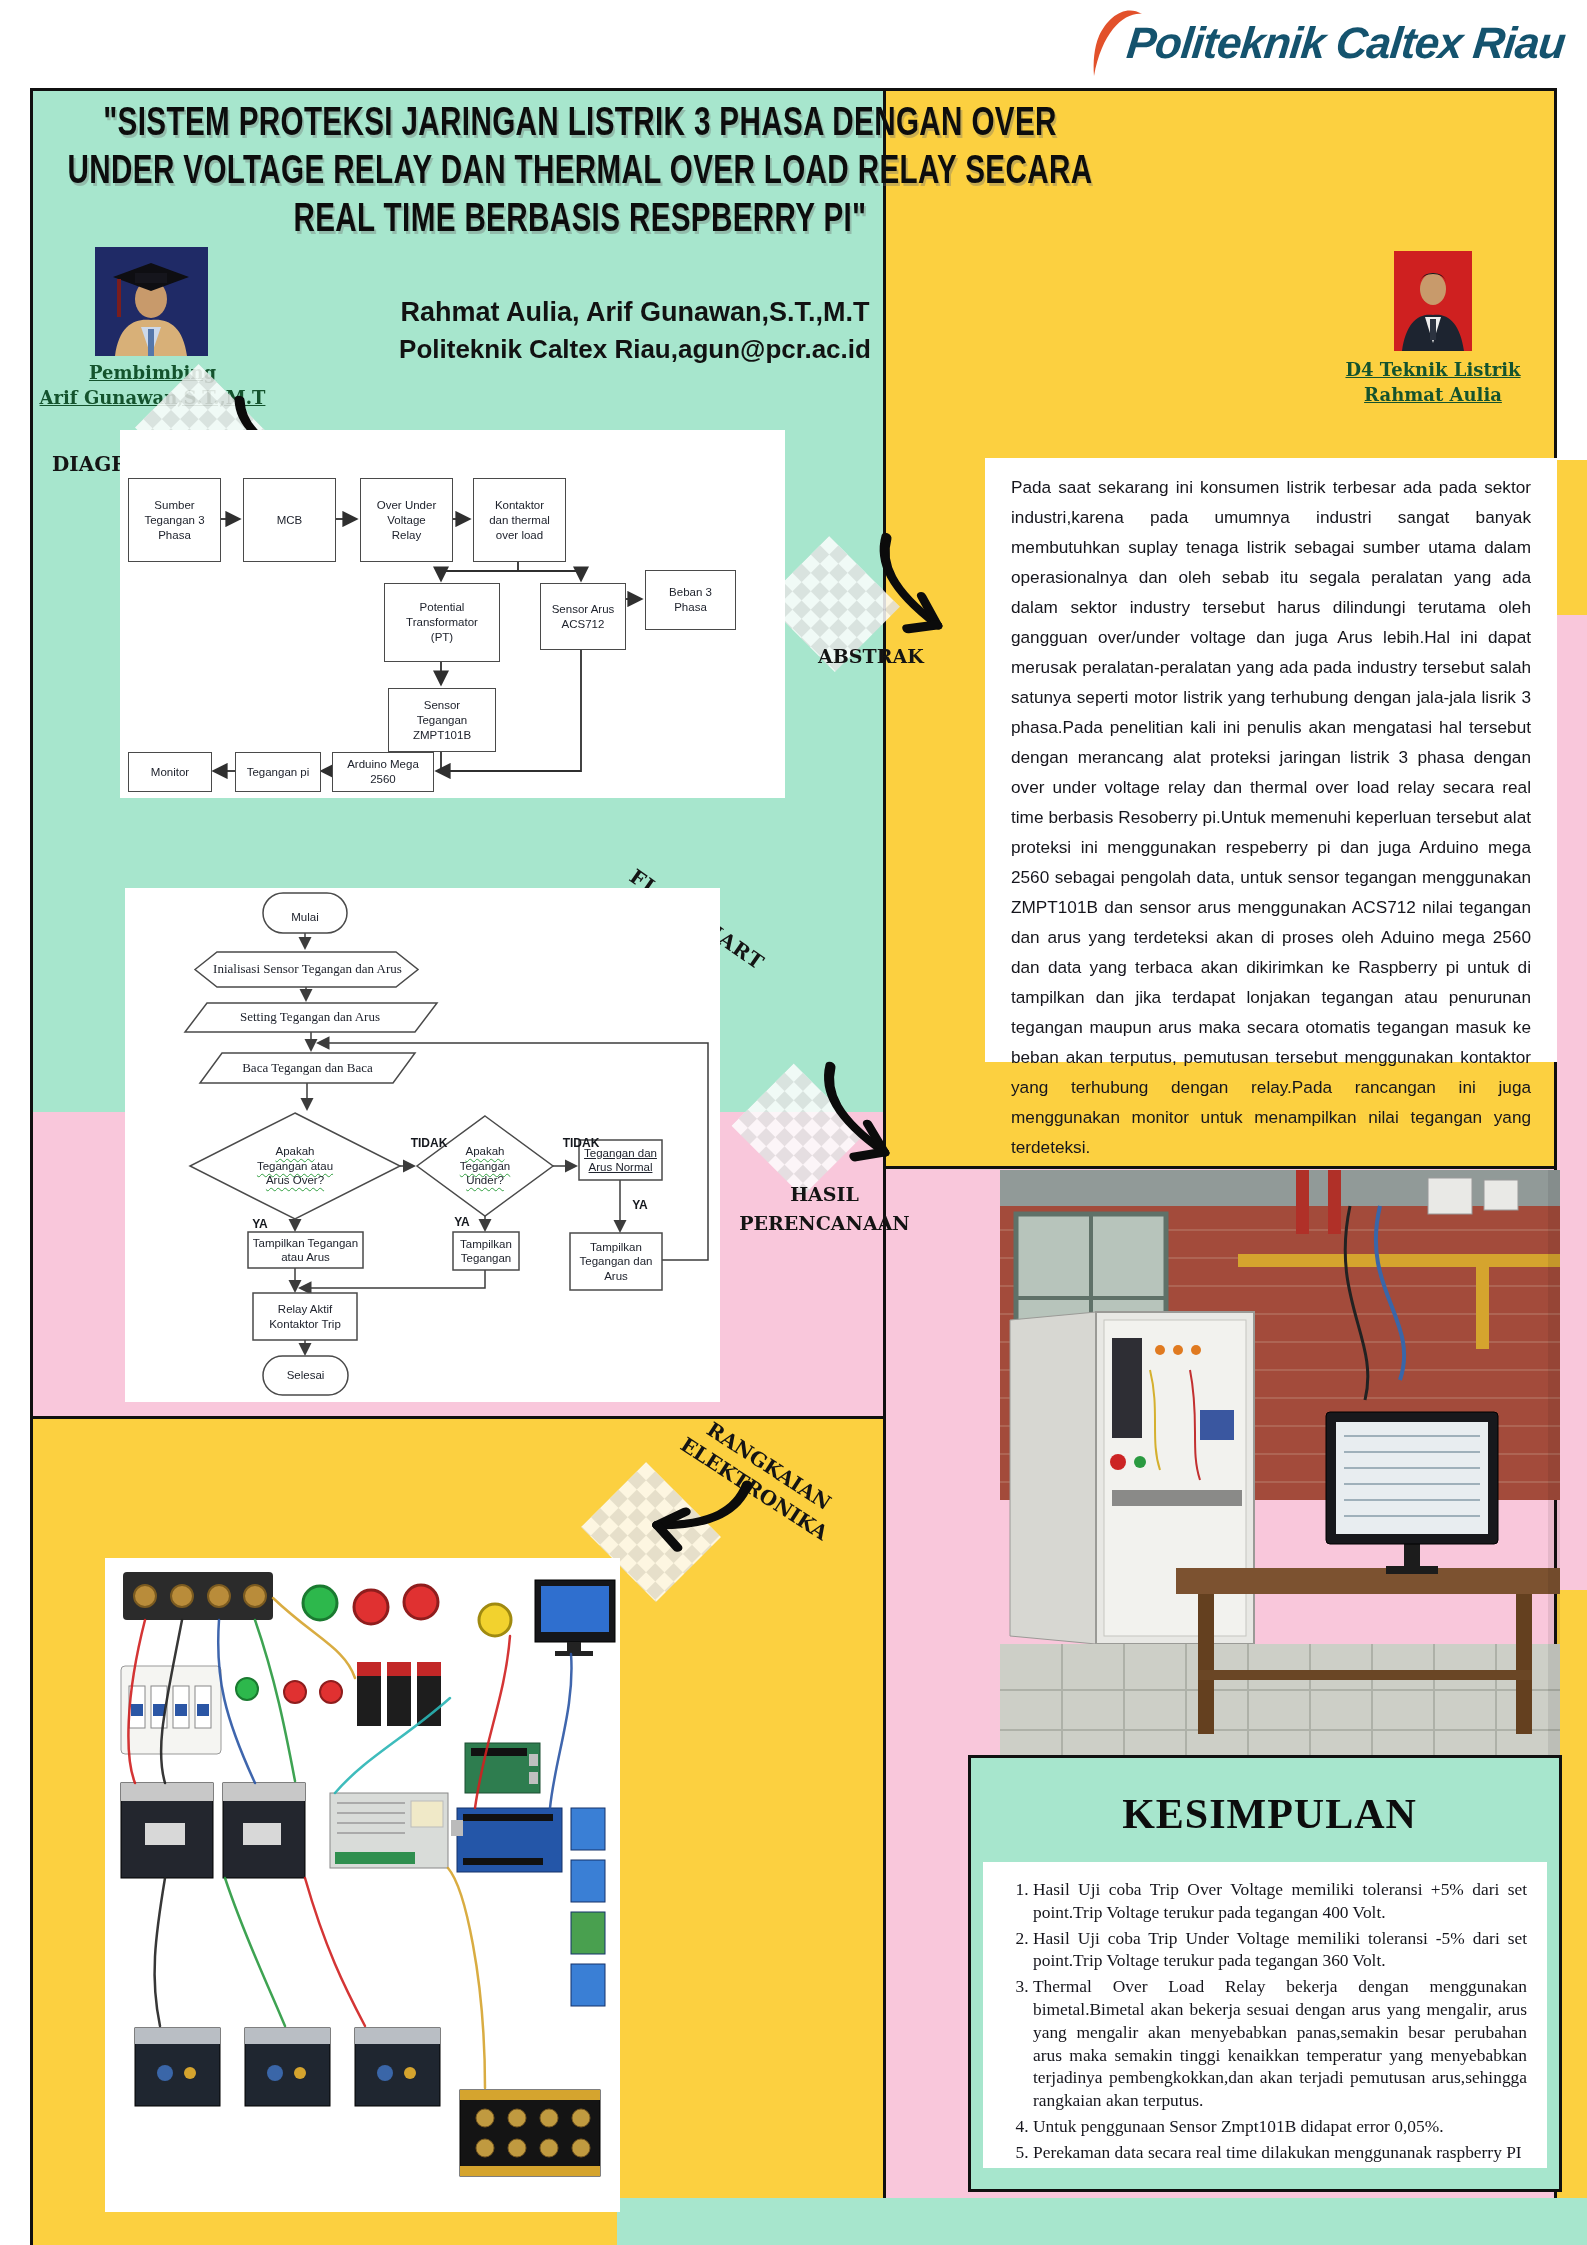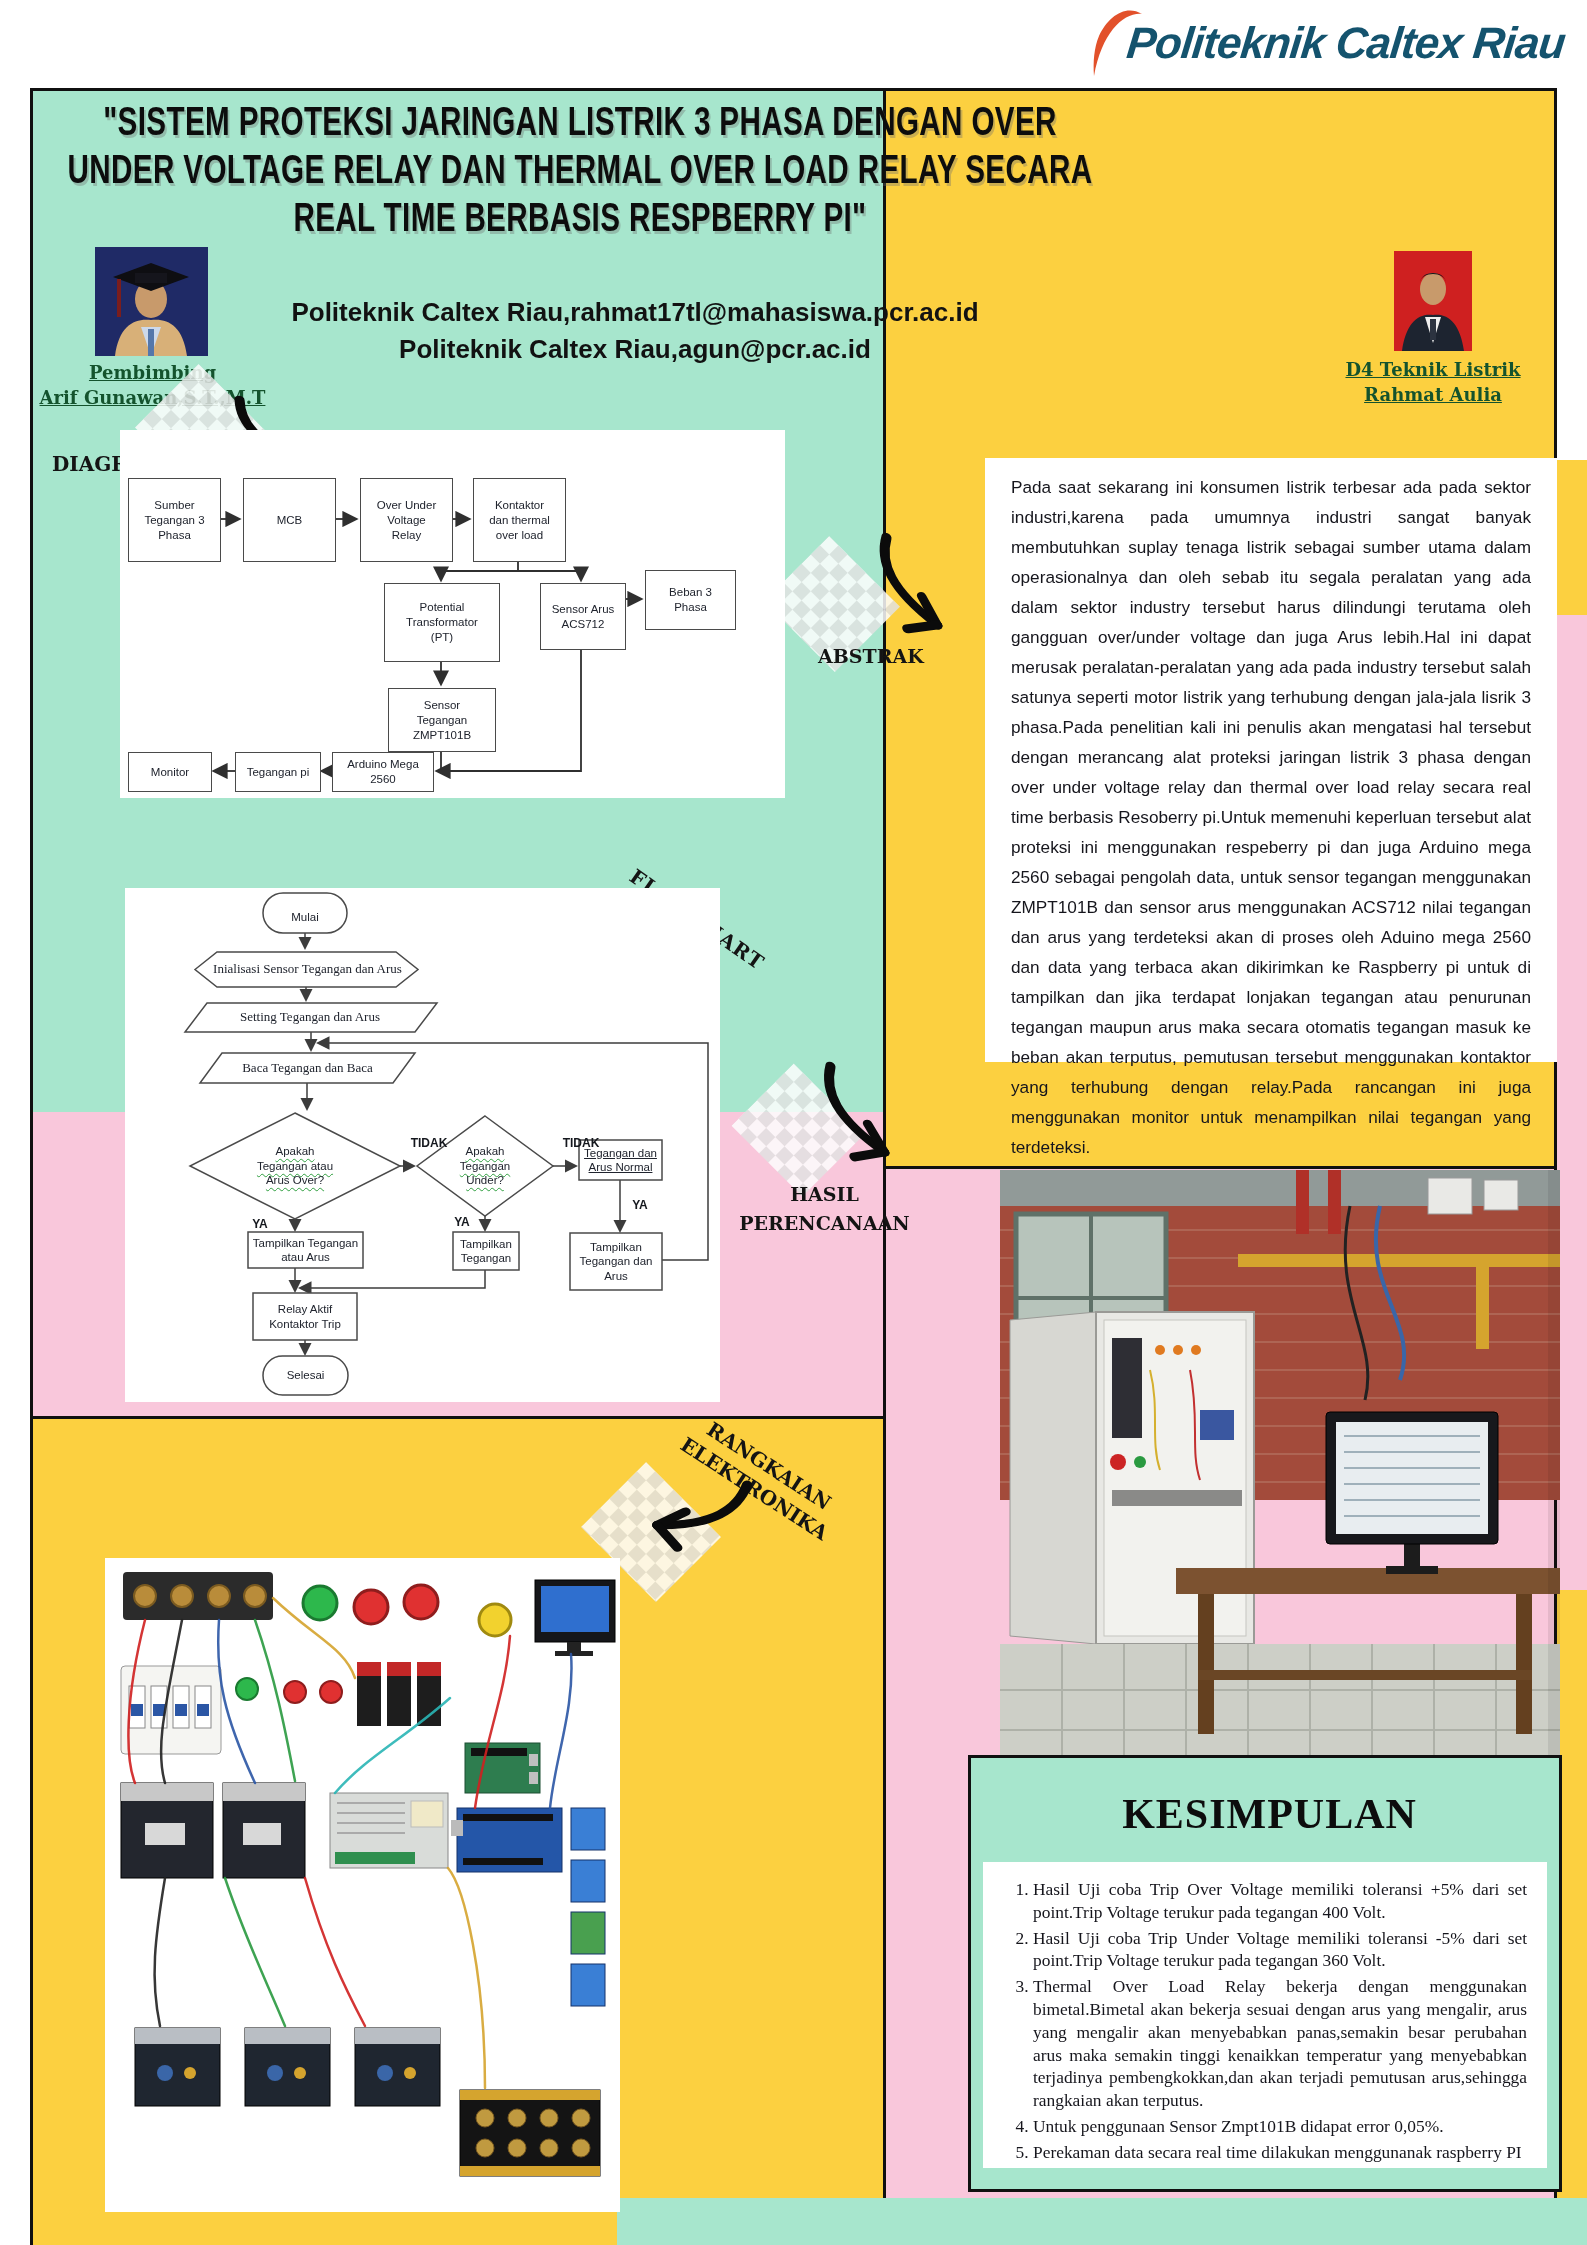--- a/index.html
+++ b/index.html
@@ -87,21 +87,21 @@
     <div class="abs logo-text" style="right:0;top:14px">Politeknik Caltex Riau</div>
   </div>
 
   <div class="abs title">
     <div>"SISTEM PROTEKSI JARINGAN LISTRIK 3 PHASA DENGAN OVER</div>
     <div>UNDER VOLTAGE RELAY DAN THERMAL OVER LOAD RELAY SECARA</div>
     <div>REAL TIME BERBASIS RESPBERRY PI"</div>
   </div>
 
   <div class="abs authors">
-    <div class="a2">Politeknik Caltex Riau,rahmat17tl@mahasiswa.pcr.ac.id</div>
+    <div class="a1">Rahmat Aulia, Arif Gunawan,S.T.,M.T</div>
     <div class="a2">Politeknik Caltex Riau,agun@pcr.ac.id</div>
   </div>
 
   <div class="abs" style="left:95px;top:247px;width:113px;height:109px;background:#1f2a66;overflow:hidden">
     <svg width="113" height="109" viewBox="0 0 113 109">
       <rect width="113" height="109" fill="#1f2a66"></rect>
       <path d="M20,109 C24,78 40,71 56,73 C72,71 88,78 92,109 Z" fill="#d8b078"></path>
       <polygon points="46,80 66,80 56,109" fill="#cdd9ea"></polygon>
       <rect x="53" y="82" width="6" height="27" fill="#5577aa"></rect>
       <ellipse cx="56" cy="52" rx="16" ry="19" fill="#c89a6b"></ellipse>

